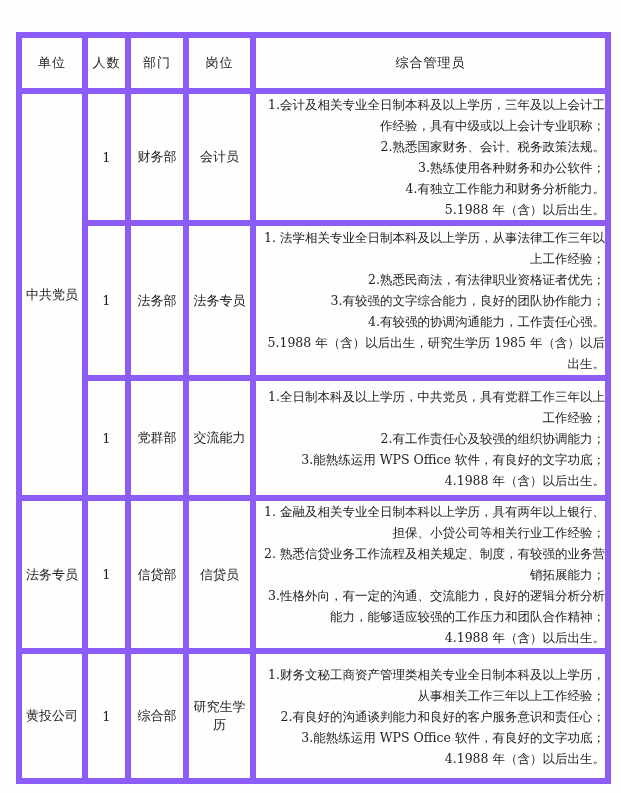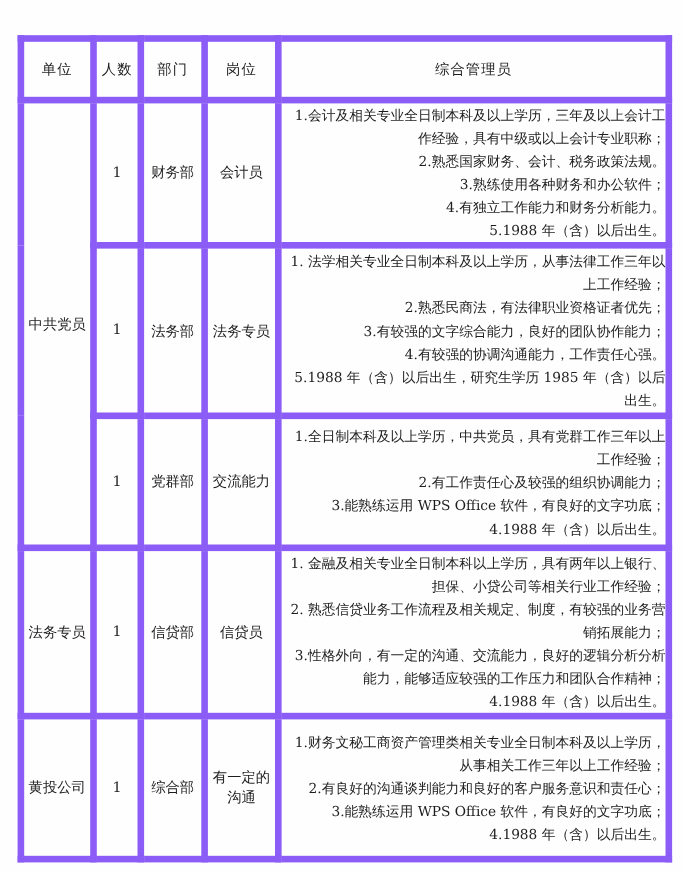--- a/index.html
+++ b/index.html
@@ -114,21 +114,21 @@
       <td class="center">信贷员</td>
       <td class="qual">1. 金融及相关专业全日制本科以上学历，具有两年以上银行、担保、小贷公司等相关行业工作经验；
 2. 熟悉信贷业务工作流程及相关规定、制度，有较强的业务营销拓展能力；
 3.性格外向，有一定的沟通、交流能力，良好的逻辑分析分析能力，能够适应较强的工作压力和团队合作精神；
 4.1988 年（含）以后出生。</td>
     </tr>
     <tr class="r4">
       <td class="center">黄投公司</td>
       <td class="center">1</td>
       <td class="center">综合部</td>
-      <td class="center">有一定的沟通</td>
+      <td class="center">研究生学历</td>
       <td class="qual">1.财务文秘工商资产管理类相关专业全日制本科及以上学历，从事相关工作三年以上工作经验；
 2.有良好的沟通谈判能力和良好的客户服务意识和责任心；
 3.能熟练运用 WPS Office 软件，有良好的文字功底；
 4.1988 年（含）以后出生。</td>
     </tr>
   </tbody>
     </table>
 </div>
 
 </body></html>

